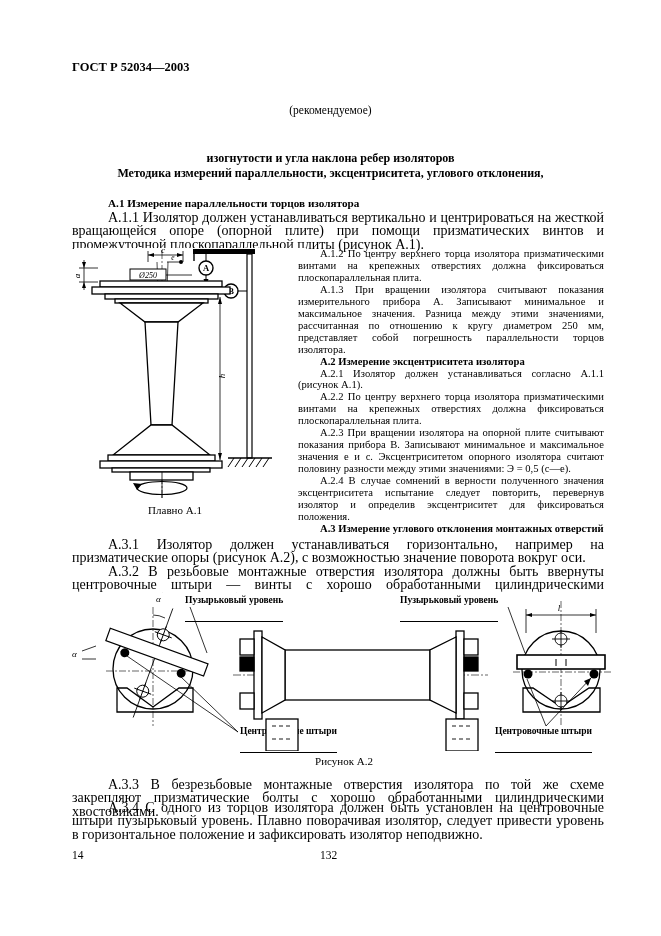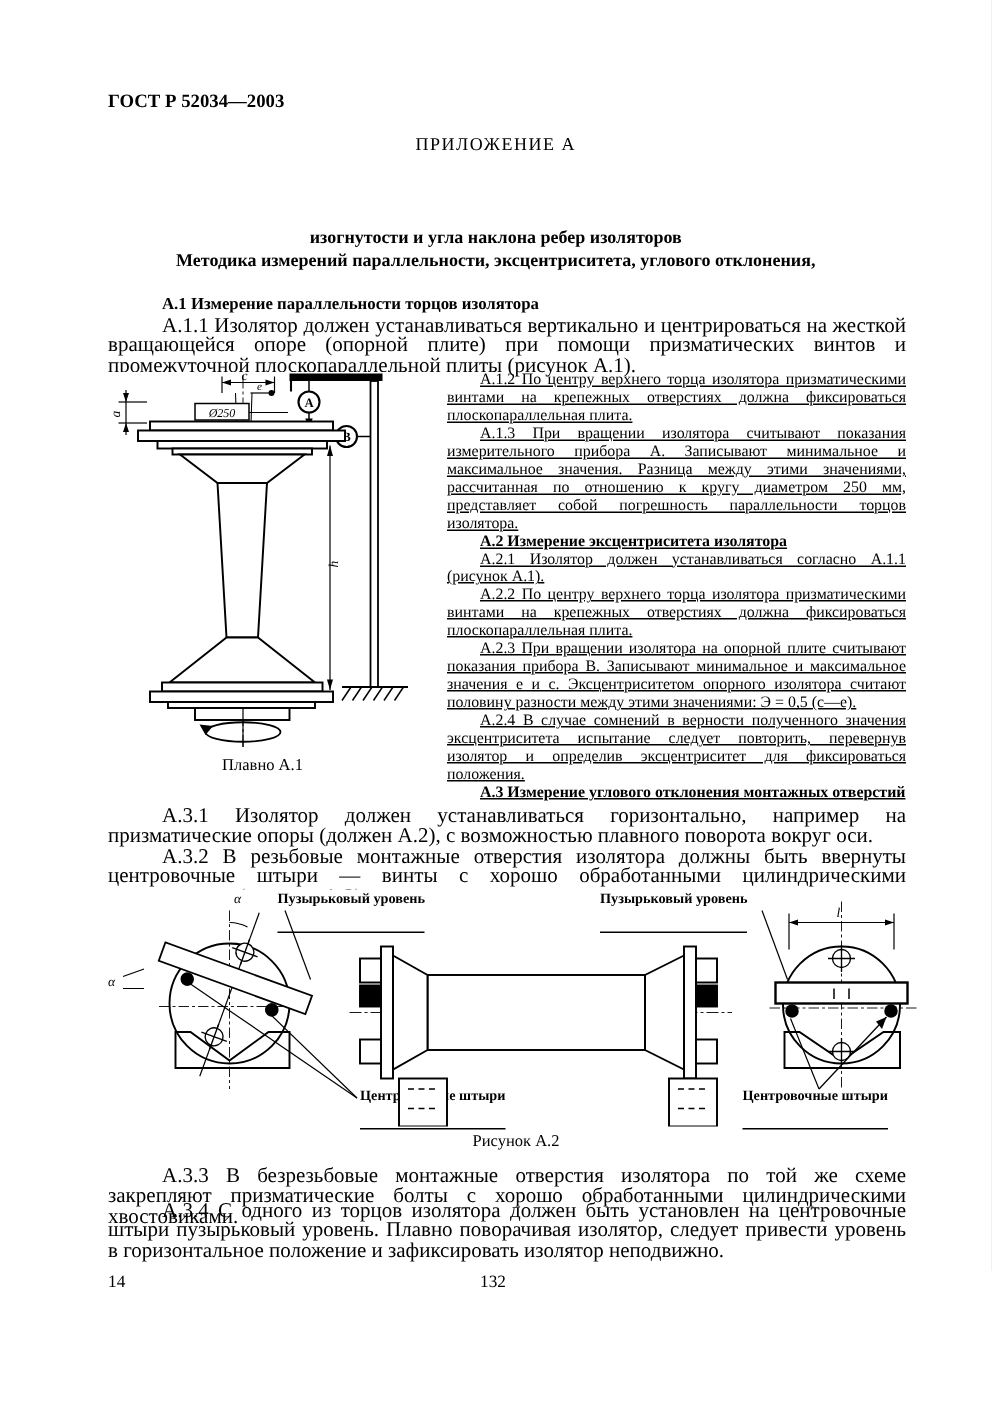--- a/index.html
+++ b/index.html
@@ -8,42 +8,42 @@
   .abs{position:absolute;}
   .hdr{left:72px;top:60px;font-weight:bold;font-size:12.5px;}
   .apx{left:0;right:0;top:89px;text-align:center;font-size:12px;letter-spacing:1px;}
   .apx-sub{left:0;right:0;top:104px;text-align:center;font-size:11.5px;}
   .doc-title{left:40px;right:40px;top:151px;text-align:center;font-weight:bold;
              font-size:12px;line-height:15px;}
   .h-sec{left:72px;width:532px;font-weight:bold;font-size:11.2px;text-indent:36px;}
   .para{left:72px;width:532px;font-size:14px;line-height:13.4px;
         text-align:justify;text-indent:36px;}
   .rightcol{left:298px;top:248px;width:306px;font-size:10.6px;line-height:11.95px;
-            text-align:justify;text-decoration:underline;}
+            text-align:justify;}
   .rightcol p{margin:0;text-indent:22px;}
   .rightcol p.bold{font-weight:bold;}
   .fig{background:#fff;}
   .fig svg{display:block;}
   .fig-caption{text-align:center;font-size:11px;}
   .fig-label{position:absolute;font-weight:bold;font-size:9.5px;white-space:nowrap;
              border-bottom:1.2px solid #000;padding-bottom:16px;line-height:10px;
              font-family:"Liberation Serif",serif;}
   .footer-num{font-size:11.5px;}
   svg text{font-family:"Liberation Serif","DejaVu Serif",serif;}
   .dimtxt{font-style:italic;font-size:9px;}
   .smalltxt{font-size:7.5px;font-style:italic;}
   .circtxt{font-weight:bold;font-size:8.5px;}
 </style>
 </head>
 <body>
 
 <div class="page">
 
   <div class="abs hdr">ГОСТ Р 52034—2003</div>
-  <div class="abs apx">ПРИЛОЖЕНИЕ А</div>
+  <div class="abs apx-sub">(рекомендуемое)</div>
 
   <div class="abs doc-title">
     <div>изогнутости и угла наклона ребер изоляторов</div>
     <div>Методика измерений параллельности, эксцентриситета, углового отклонения,</div>
   </div>
 
   <div class="abs h-sec" style="top:197px">А.1 Измерение параллельности торцов изолятора</div>
   <div class="abs para" style="top:211px">А.1.1 Изолятор должен устанавливаться вертикально и центрироваться на жесткой вращающейся опоре (опорной плите) при помощи призматических винтов и промежуточной плоскопараллельной плиты (рисунок А.1).</div>
 
   <div class="abs fig" style="left:74px;top:248px;width:232px">
@@ -148,21 +148,21 @@
     <p>А.1.2 По центру верхнего торца изолятора призматическими винтами на крепежных отверстиях должна фиксироваться плоскопараллельная плита.</p>
     <p>А.1.3 При вращении изолятора считывают показания измерительного прибора А. Записывают минимальное и максимальное значения. Разница между этими значениями, рассчитанная по отношению к кругу диаметром 250 мм, представляет собой погрешность параллельности торцов изолятора.</p>
     <p class="bold">А.2 Измерение эксцентриситета изолятора</p>
     <p>А.2.1 Изолятор должен устанавливаться согласно А.1.1 (рисунок А.1).</p>
     <p>А.2.2 По центру верхнего торца изолятора призматическими винтами на крепежных отверстиях должна фиксироваться плоскопараллельная плита.</p>
     <p>А.2.3 При вращении изолятора на опорной плите считывают показания прибора В. Записывают минимальное и максимальное значения е и с. Эксцентриситетом опорного изолятора считают половину разности между этими значениями: Э = 0,5 (с—е).</p>
     <p>А.2.4 В случае сомнений в верности полученного значения эксцентриситета испытание следует повторить, перевернув изолятор и определив эксцентриситет для фиксироваться положения.</p>
     <p class="bold">А.3 Измерение углового отклонения монтажных отверстий</p>
   </div>
 
-  <div class="abs para" style="top:538px">А.3.1 Изолятор должен устанавливаться горизонтально, например на призматические опоры (должен А.2), с возможностью плавного поворота вокруг оси.</div>
+  <div class="abs para" style="top:538px">А.3.1 Изолятор должен устанавливаться горизонтально, например на призматические опоры (рисунок А.2), с возможностью значение поворота вокруг оси.</div>
   <div class="abs para" style="top:565px">А.3.2 В резьбовые монтажные отверстия изолятора должны быть ввернуты центровочные штыри — винты с хорошо обработанными цилиндрическими хвостовиками (рисунок А.2).</div>
 
   <div class="abs fig" style="left:68px;top:593px;width:552px;height:180px">
     <div class="fig-label" style="left:117px;top:2px">Пузырьковый уровень</div>
     <div class="fig-label" style="left:332px;top:2px">Пузырьковый уровень</div>
     <div class="fig-label" style="left:172px;top:133px">Центровочные штыри</div>
     <div class="fig-label" style="left:427px;top:133px">Центровочные штыри</div>
     <svg width="552" height="158" viewBox="0 0 552 158" style="position:absolute;left:0;top:0">
 
       <g>

